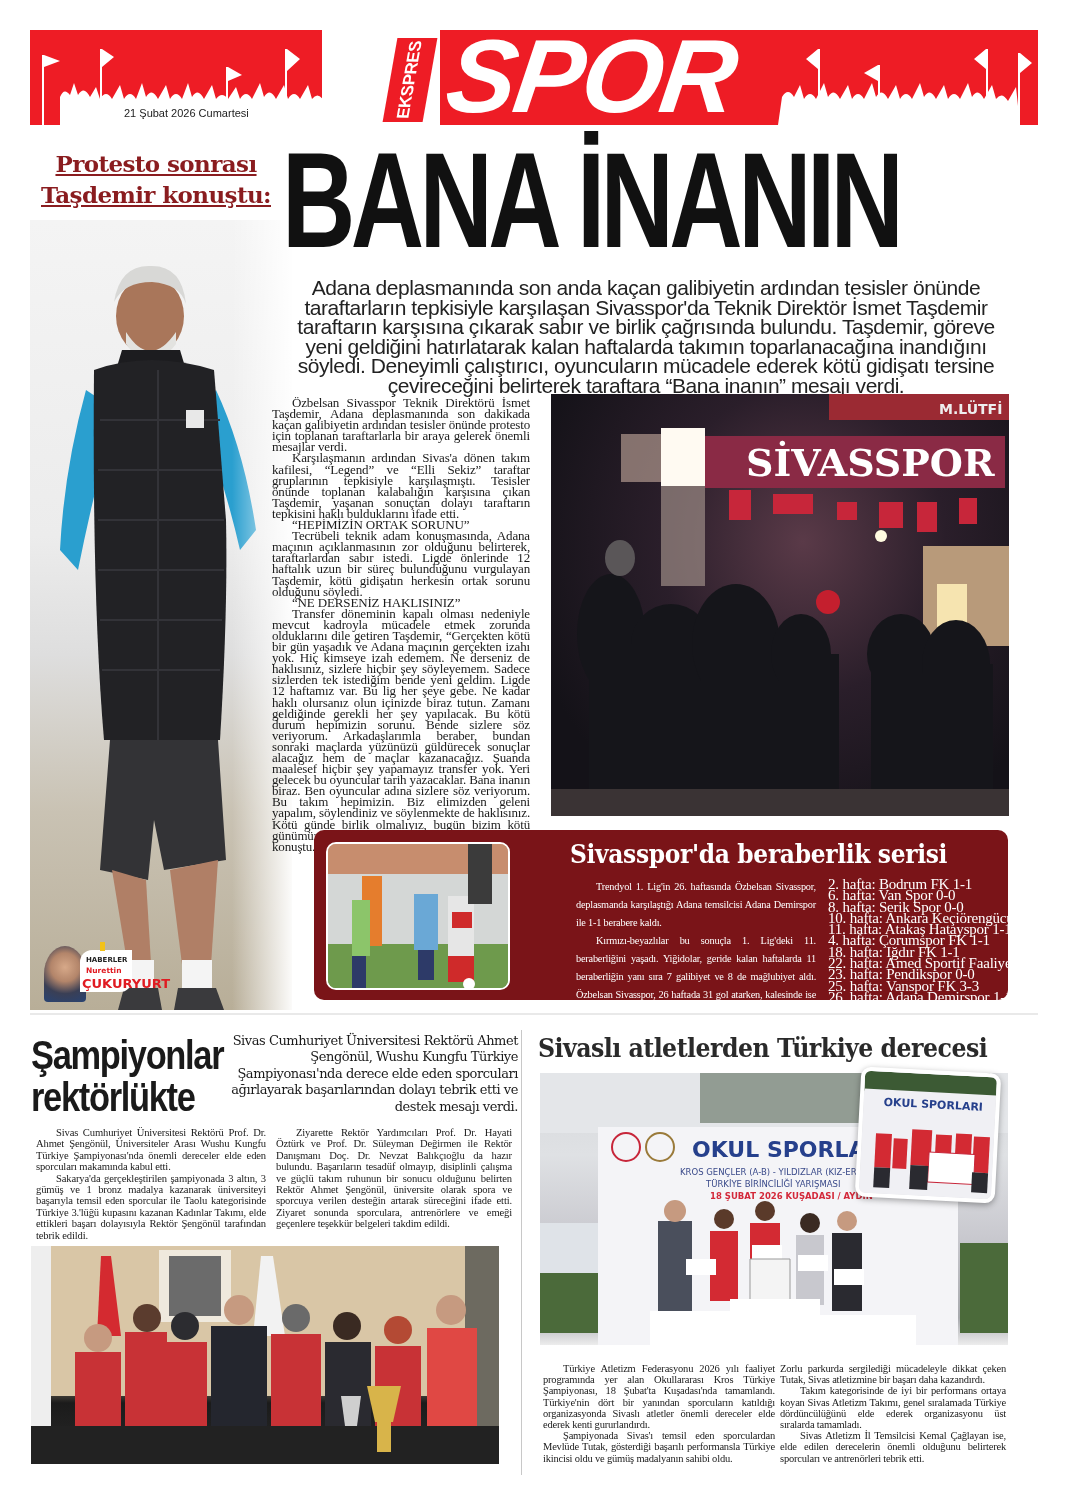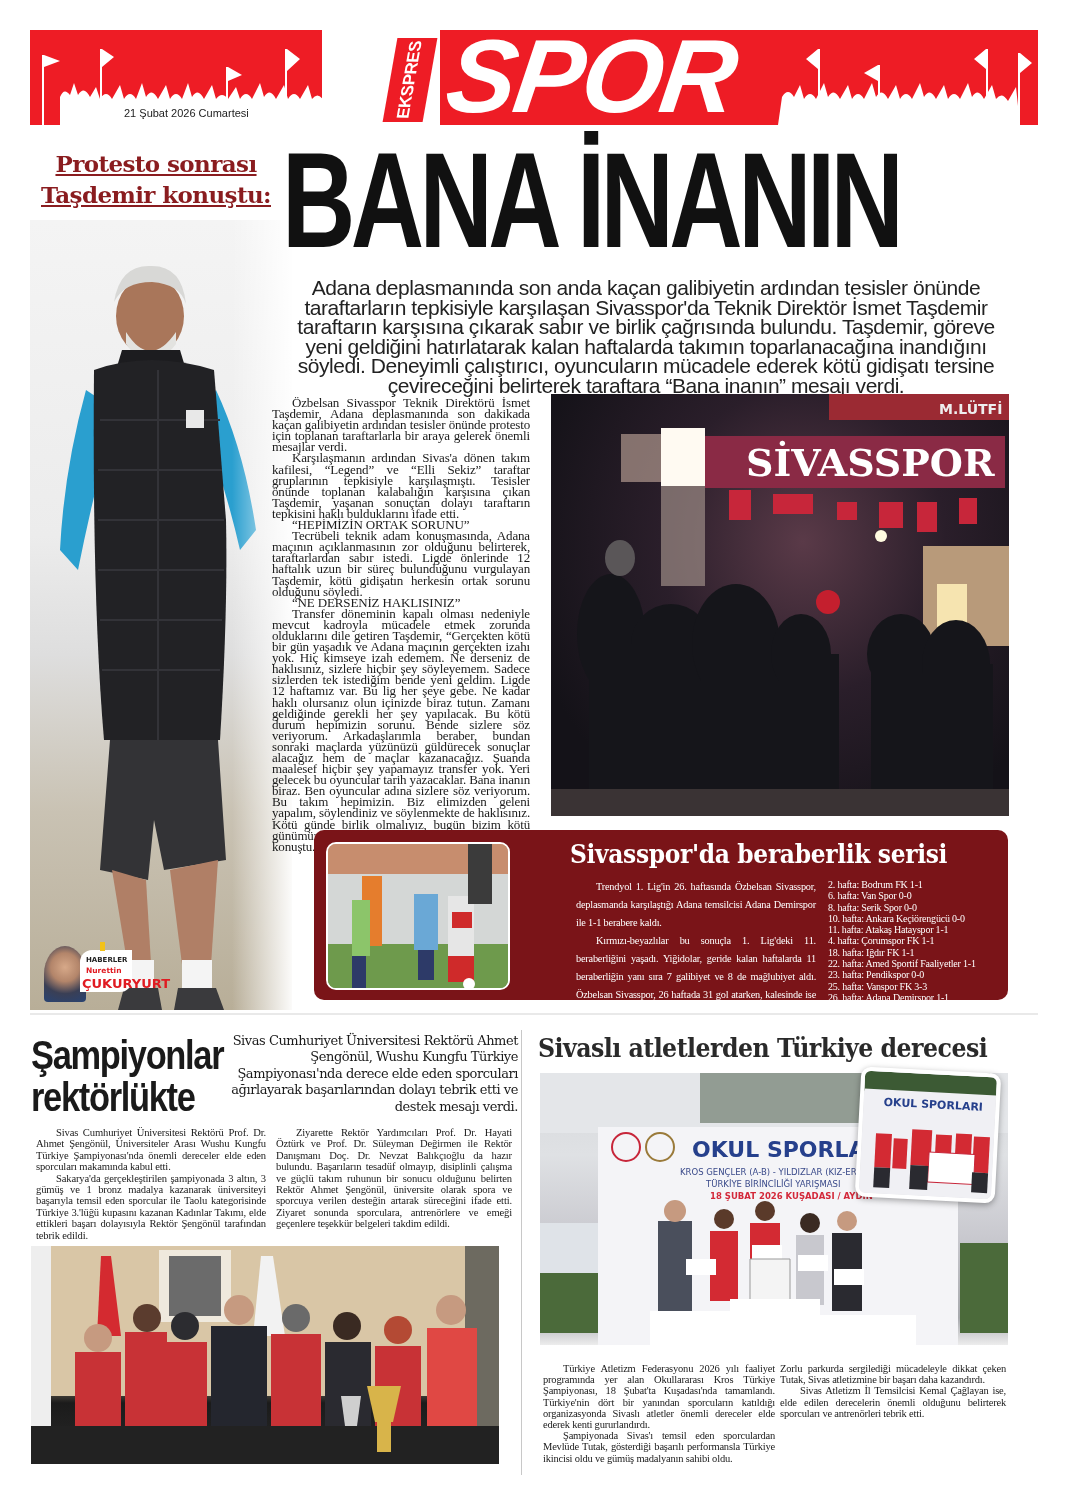--- a/index.html
+++ b/index.html
@@ -46,21 +46,21 @@
   
   .draw-box { position: absolute; left: 314px; top: 830px; width: 694px; height: 170px; background: #7a1418; border-radius: 10px; }
   .draw-photo { position: absolute; left: 12px; top: 12px; width: 184px; height: 148px; border: 2px solid #ffffff; border-radius: 10px; overflow: hidden;
     background: linear-gradient(180deg, #c9a08a 0%, #d9cfc6 30%, #cfd6d3 55%, #7ea05a 85%, #6b9148 100%); }
   .draw-title { position: absolute; left: 256px; top: 4px; color: #ffffff; font-family: "DejaVu Serif", serif; font-size: 26px; line-height: 40px;
     letter-spacing: -0.4px; white-space: nowrap; transform: scaleX(0.9); transform-origin: left top; }
   .draw-text { position: absolute; left: 262px; top: 48px; width: 240px; color: #ffffff; font-family: "Liberation Serif", serif; font-size: 10.3px;
     line-height: 18px; text-align: justify; letter-spacing: -0.2px; }
   .draw-text p { text-indent: 20px; }
   .draw-list { position: absolute; left: 514px; top: 49px; width: 178px; color: #ffffff; font-family: "Liberation Serif", serif;
-    font-size: 10px; line-height: 11.3px; letter-spacing: -0.2px; list-style: none; }
+    font-size: 15px; line-height: 11.3px; letter-spacing: -0.2px; list-style: none; }
   .draw-list li { white-space: nowrap; }
 
   
   .byline { position: absolute; left: 44px; top: 938px; width: 82px; height: 72px; }
   .byline-avatar { position: absolute; left: 0; top: 8px; width: 42px; height: 56px; border-radius: 50% 50% 4px 4px;
     background: radial-gradient(circle at 50% 38%, #d7a989 0%, #b3856a 35%, #3a3f55 65%, #284373 100%); }
   .byline-card { position: absolute; left: 36px; top: 12px; width: 52px; height: 42px; background: #ffffff; border-radius: 12px 0 12px 0; }
   .byline-bar { position: absolute; left: 56px; top: 4px; width: 5px; height: 9px; background: #f3c21a; }
   .byline-label { position: absolute; left: 42px; top: 18px; font-family: "DejaVu Sans", sans-serif; font-weight: bold; font-size: 7px; color: #222; }
   .byline-name1 { position: absolute; left: 42px; top: 28px; font-family: "DejaVu Sans", sans-serif; font-weight: bold; font-size: 7.5px; color: #e01b22; }
@@ -385,15 +385,16 @@
           <rect x="112" y="96" width="16" height="20"></rect>
         </g>
     </svg>
   </div>
   <div class="ath-body">
     <p>Türkiye Atletizm Federasyonu 2026 yılı faaliyet programında yer alan Okullararası Kros Türkiye Şampiyonası, 18 Şubat'ta Kuşadası'nda tamamlandı. Türkiye'nin dört bir yanından sporcuların katıldığı organizasyonda Sivaslı atletler önemli dereceler elde ederek kenti gururlandırdı.</p>
     <p>Şampiyonada Sivas'ı temsil eden sporculardan Mevlüde Tutak, gösterdiği başarılı performansla Türkiye ikincisi oldu ve gümüş madalyanın sahibi oldu.</p>
   </div>
   <div class="ath-body c2">
     <p class="noindent">Zorlu parkurda sergilediği mücadeleyle dikkat çeken Tutak, Sivas atletizmine bir başarı daha kazandırdı.</p>
+    <p>Takım kategorisinde de iyi bir performans ortaya koyan Sivas Atletizm Takımı, genel sıralamada Türkiye dördüncülüğünü elde ederek organizasyonu üst sıralarda tamamladı.</p>
     <p>Sivas Atletizm İl Temsilcisi Kemal Çağlayan ise, elde edilen derecelerin önemli olduğunu belirterek sporcuları ve antrenörleri tebrik etti.</p>
   </div>
 </section>
 
 </body></html>

